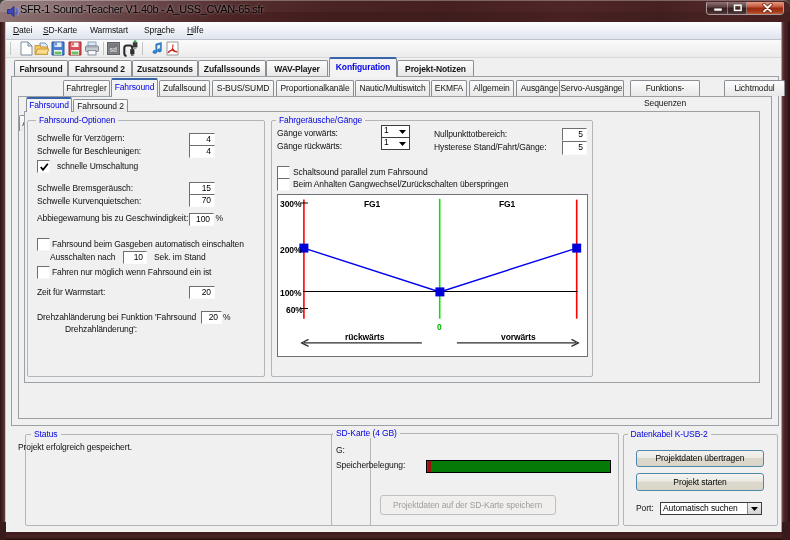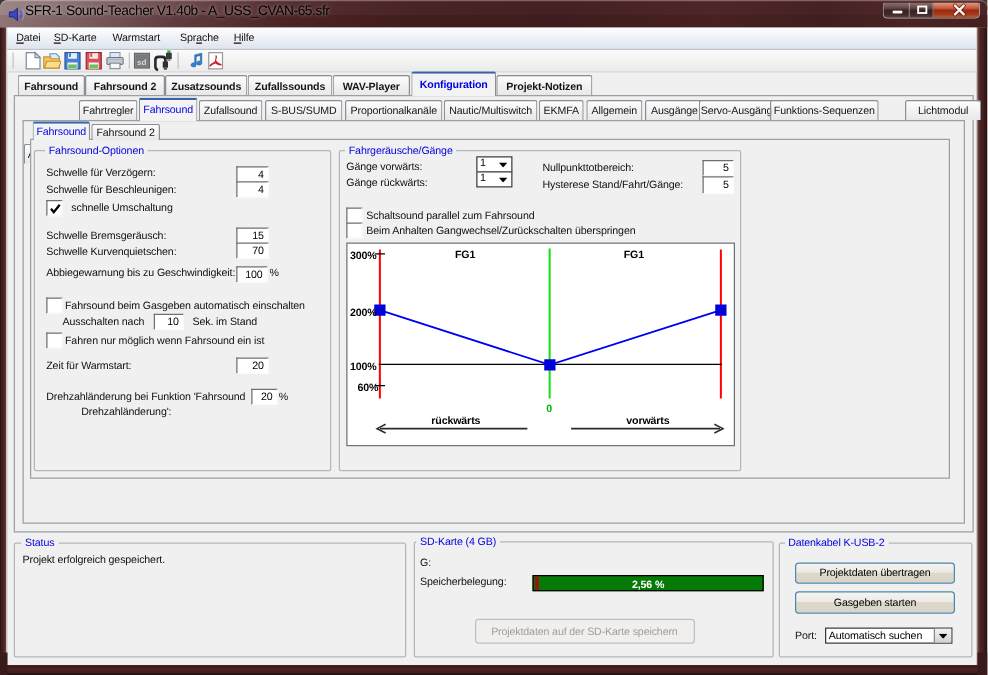--- a/index.html
+++ b/index.html
@@ -131,21 +131,21 @@
 <div class="tab" style="left:63px;top:80px;width:47px;height:16px;line-height:15px;">Fahrtregler</div>
 <div class="tab tabsel" style="left:111px;top:78px;width:47px;height:19px;line-height:15px;color:#0000e8;">Fahrsound</div>
 <div class="tab" style="left:159px;top:80px;width:51px;height:16px;line-height:15px;">Zufallsound</div>
 <div class="tab" style="left:212px;top:80px;width:62px;height:16px;line-height:15px;">S-BUS/SUMD</div>
 <div class="tab" style="left:276px;top:80px;width:78px;height:16px;line-height:15px;">Proportionalkanäle</div>
 <div class="tab" style="left:355px;top:80px;width:75px;height:16px;line-height:15px;">Nautic/Multiswitch</div>
 <div class="tab" style="left:431px;top:80px;width:36px;height:16px;line-height:15px;">EKMFA</div>
 <div class="tab" style="left:469px;top:80px;width:45px;height:16px;line-height:15px;">Allgemein</div>
 <div class="tab" style="left:516px;top:80px;width:47px;height:16px;line-height:15px;">Ausgänge</div>
 <div class="tab" style="left:559px;top:80px;width:65px;height:16px;line-height:15px;">Servo-Ausgänge</div>
-<div class="tab" style="left:616px;top:80px;width:87px;height:16px;line-height:15px;">Funktions-Sequenzen</div>
+<div class="tab" style="left:630px;top:80px;width:70px;height:16px;line-height:15px;">Funktions-Sequenzen</div>
 <div class="tab" style="left:724px;top:80px;width:61px;height:16px;line-height:15px;">Lichtmodul</div>
 
 <div class="page" style="left:24px;top:111px;width:736px;height:272px;"></div>
 <div class="tab tabsel" style="left:26px;top:97px;width:46px;height:15px;line-height:12px;color:#0000e8;">Fahrsound</div>
 <div class="tab" style="left:73px;top:99px;width:55px;height:12.5px;line-height:12px;">Fahrsound 2</div>
 
 <div class="gb" style="left:27px;top:120px;width:236px;height:255px;">
   <div class="gl" style="left:8px;">Fahrsound-Optionen</div>
 </div>
 <div class="lbl" style="left:37px;top:134px;">Schwelle für Verzögern:</div>
@@ -226,43 +226,42 @@
   <text x="221" y="11.5" font-size="8.5" font-weight="bold" fill="#000" font-family="Liberation Sans">FG1</text>
   <text x="159" y="134.5" font-size="8.5" font-weight="bold" fill="#00b400" font-family="Liberation Sans">0</text>
   <text x="67" y="144.5" font-size="8.5" font-weight="bold" fill="#000" font-family="Liberation Sans">rückwärts</text>
   <text x="223" y="144.5" font-size="8.5" font-weight="bold" fill="#000" font-family="Liberation Sans">vorwärts</text>
   <line x1="26" y1="147.9" x2="143.9" y2="147.9" stroke="#2a2a2a" stroke-width="1.2"></line>
   <path d="M30.5 144.4 L23.6 147.9 L30.5 151.4" stroke="#2a2a2a" stroke-width="1.2" fill="none"></path>
   <line x1="178.9" y1="147.9" x2="298" y2="147.9" stroke="#2a2a2a" stroke-width="1.2"></line>
   <path d="M293.5 144.4 L300.4 147.9 L293.5 151.4" stroke="#2a2a2a" stroke-width="1.2" fill="none"></path>
 </svg>
 
-<div class="gb" style="left:11px;top:434px;width:312px;height:90px;">
+<div class="gb" style="left:25px;top:434px;width:312px;height:90px;padding-left:32px;">
   <div class="gl" style="left:5px;">Status</div>
 </div>
 <div class="lbl" style="left:18px;top:443px;">Projekt erfolgreich gespeichert.</div>
 
 <div class="gb" style="left:331px;top:433px;width:286px;height:91px;">
   <div class="gl" style="left:1px;">SD-Karte (4 GB)</div>
 </div>
 <div class="lbl" style="left:336px;top:446px;">G:</div>
 <div class="lbl" style="left:336px;top:461px;">Speicherbelegung:</div>
 <div class="abs" style="left:426px;top:460px;width:185px;height:13px;background:#067a06;border:1px solid #000;box-sizing:border-box;">
   <div class="abs" style="left:1px;top:0px;width:3px;height:11px;background:#9c1111;"></div>
-  <div class="abs" style="left:0;top:1px;width:100%;text-align:center;font-size:8.5px;line-height:11px;font-weight:bold;color:#fff;">2,56 %</div>
 </div>
 <div class="abs" style="left:379.5px;top:495px;width:176px;height:20px;background:#f0efed;border:1px solid #bcc0c3;border-radius:3px;box-sizing:border-box;text-align:center;font-size:8.5px;line-height:18px;color:#9d9d9d;">Projektdaten auf der SD-Karte speichern</div>
 
 <div class="gb" style="left:623px;top:434px;width:153px;height:90px;">
   <div class="gl" style="left:3.5px;">Datenkabel K-USB-2</div>
 </div>
 <div class="abs" style="left:636px;top:449.5px;width:128px;height:17px;border:1px solid #4e88ab;border-radius:3px;box-sizing:border-box;
   background:linear-gradient(#f5f4f1,#eceae3 45%,#dcd9cc 50%,#d9d6c9);text-align:center;font-size:8.5px;line-height:15px;color:#000;">Projektdaten übertragen</div>
 <div class="abs" style="left:636px;top:472.5px;width:128px;height:18px;border:1px solid #4e88ab;border-radius:3px;box-sizing:border-box;
-  background:linear-gradient(#f5f4f1,#eceae3 45%,#dcd9cc 50%,#d9d6c9);text-align:center;font-size:8.5px;line-height:16px;color:#000;">Gasgeben starten</div>
+  background:linear-gradient(#f5f4f1,#eceae3 45%,#dcd9cc 50%,#d9d6c9);text-align:center;font-size:8.5px;line-height:16px;color:#000;">Projekt starten</div>
 <div class="lbl" style="left:636px;top:504px;">Port:</div>
 <div class="abs" style="left:660px;top:502px;width:102px;height:13px;background:#fff;border:1px solid #3c3c3c;box-sizing:border-box;">
   <div class="abs" style="left:2px;top:1px;font-size:8.5px;line-height:9px;color:#000;">Automatisch suchen</div>
   <div class="abs" style="right:0;top:0;width:14px;height:11px;background:linear-gradient(#f2f2f2,#d2d2d2);border-left:1px solid #888;box-sizing:border-box;">
     <svg class="abs" style="left:3px;top:3.5px;" width="7" height="4" viewBox="0 0 7 4">
         <path d="M0 0 h7 l-3.5 4 z" fill="#000"></path>
       </svg>
   </div>
 </div>
 

